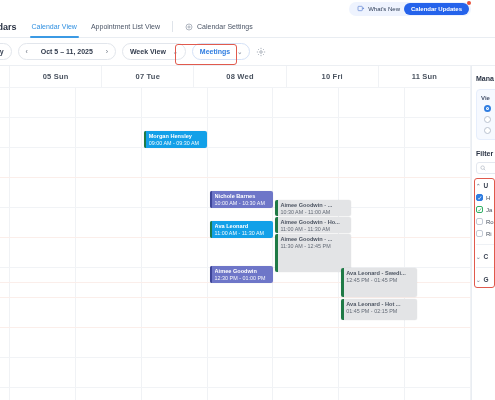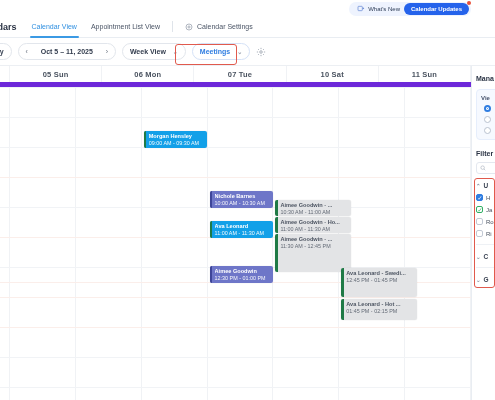--- a/index.html
+++ b/index.html
@@ -101,21 +101,21 @@
     position:absolute; left:175px; top:44px; width:62px; height:21px;
     border:1px solid #e15a4d; border-radius:3px; pointer-events:none;
   }
 
   
   .cal-wrap {
     position:absolute; top:66px; left:0; width:471px; height:334px;
     overflow:hidden; background:#fff;
   }
   .dayhead {
-    display:flex; height:22px; border-bottom:6px solid #6d28d9;
+    display:flex; height:22px; border-bottom:1px solid #6d28d9;
   }
   .dayhead .gutter { width:10px; flex:none; border-right:1px solid #f0f2f5;}
   .dayhead .dcell {
     flex:1 1 0; display:flex; align-items:center; justify-content:center;
     font-size:7.5px; color:#46506090; color:#49525f; font-weight:bold;
     border-right:1px solid #f0f2f5; letter-spacing:.2px;
   }
   .gridbody { position:relative; height:312px; }
   .gridcols { display:flex; height:100%; }
   .gridcols .gutter { width:10px; flex:none; border-right:1px solid #f0f2f5;}
@@ -257,23 +257,23 @@
         <path d="M12 2v3M12 19v3M2 12h3M19 12h3M5 5l2 2M17 17l2 2M19 5l-2 2M7 17l-2 2"></path>
       </svg>
     </span>
   </div>
   <div class="hl-meetings"></div>
 
   <div class="cal-wrap">
     <div class="dayhead">
       <div class="gutter"></div>
       <div class="dcell">05 Sun</div>
-      <div class="dcell">06 Mon</div>
       <div class="dcell">07 Tue</div>
-      <div class="dcell">10 Sat</div>
+      <div class="dcell">08 Wed</div>
+      <div class="dcell">10 Fri</div>
       <div class="dcell">11 Sun</div>
     </div>
 
     <div class="gridbody">
       <div class="gridcols">
         <div class="gutter"></div>
         <div class="gcol"></div>
         <div class="gcol"></div>
         <div class="gcol"></div>
         <div class="gcol"></div>

